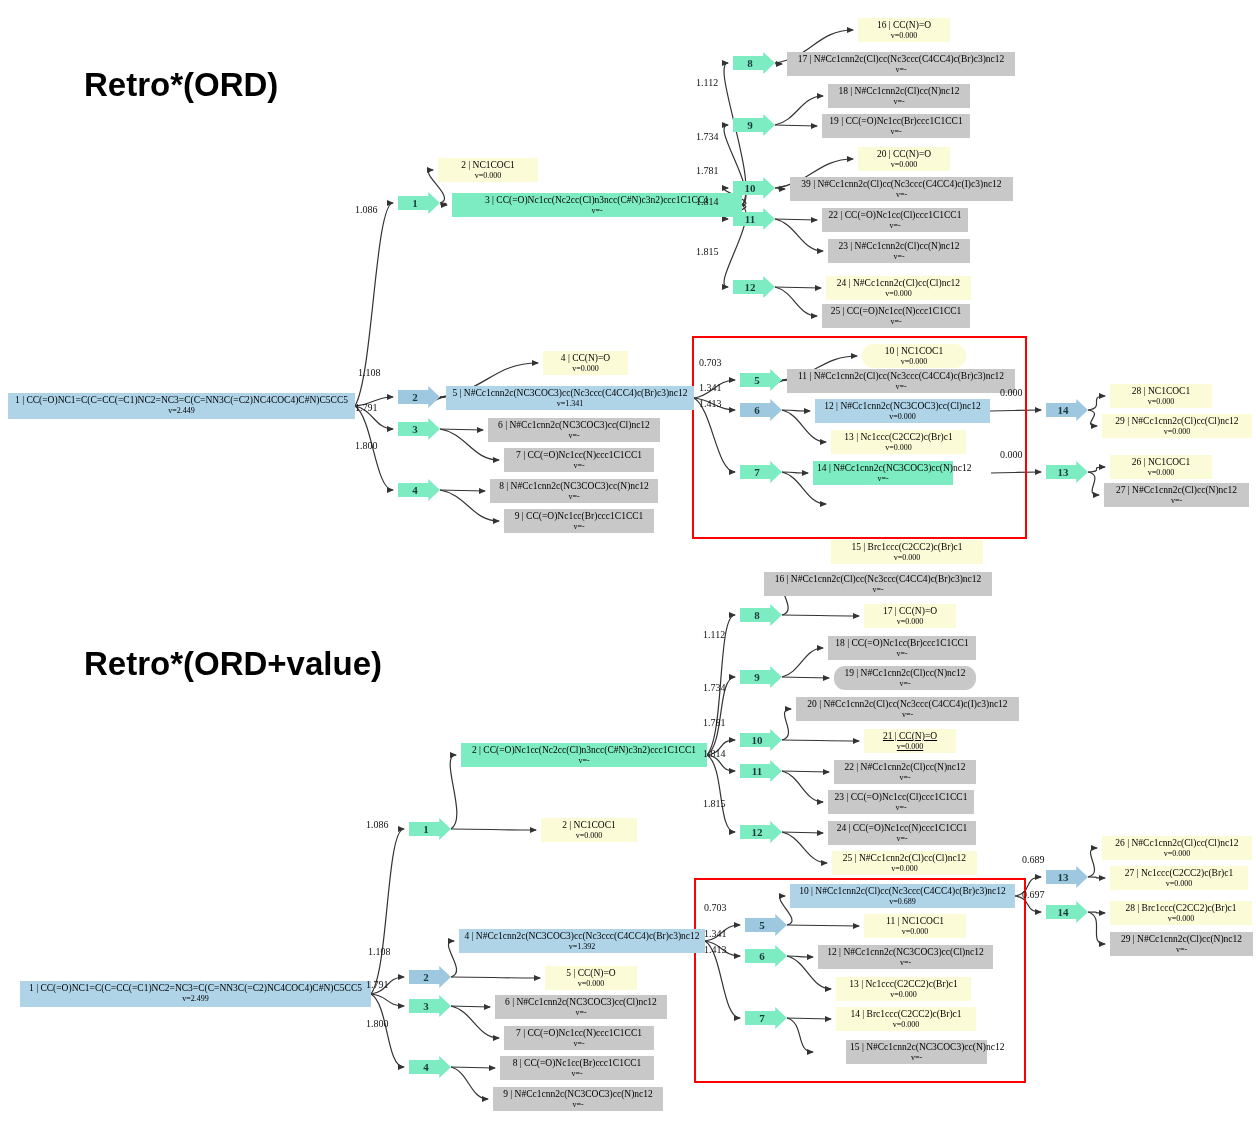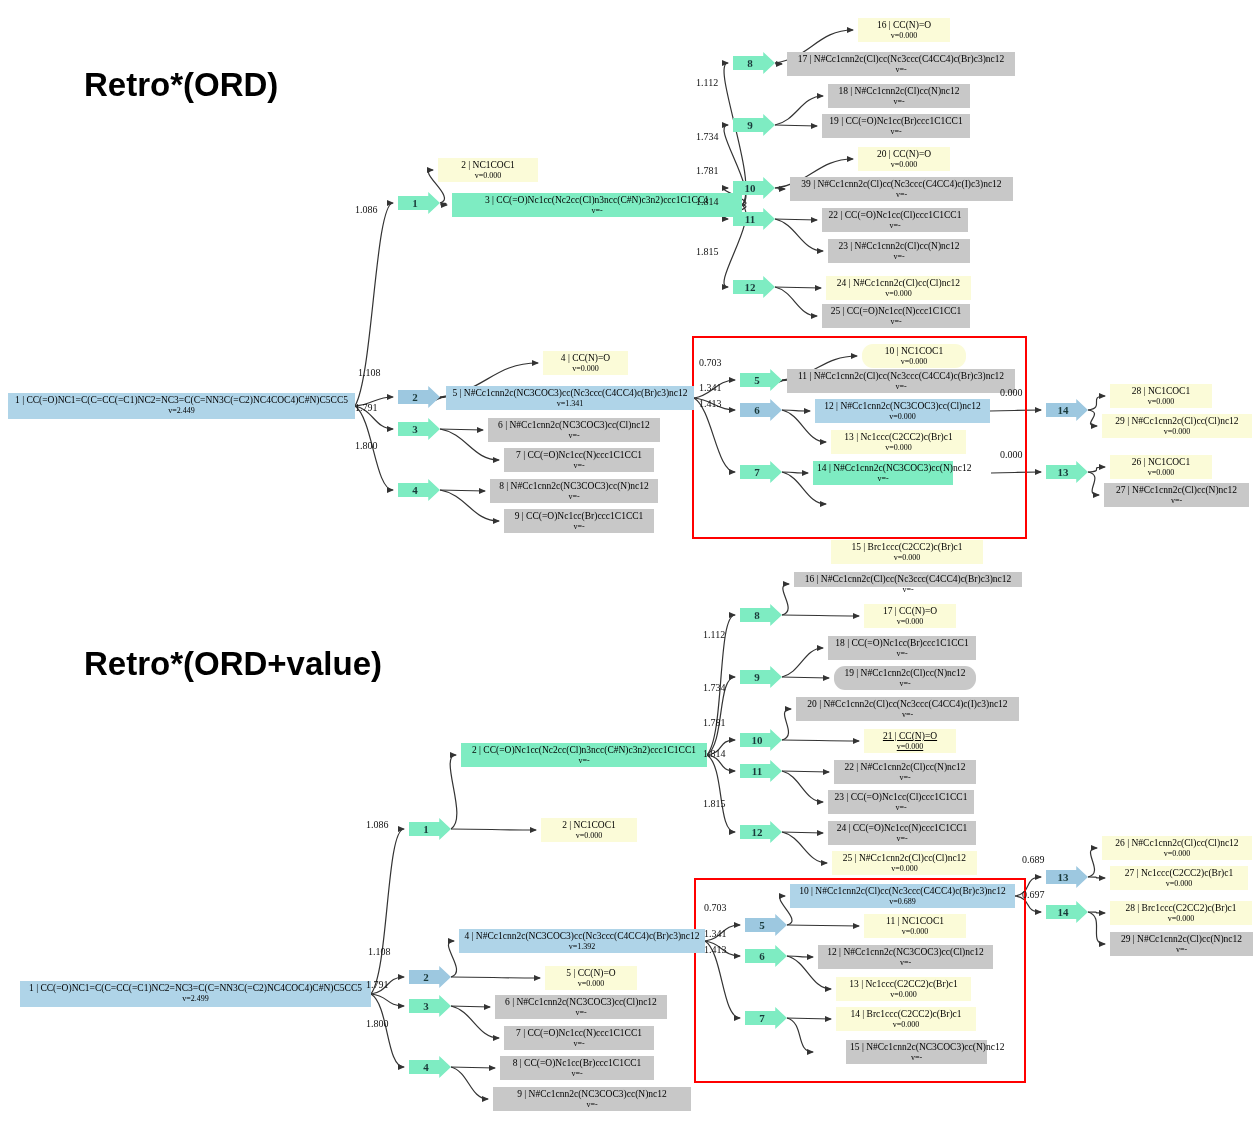--- a/index.html
+++ b/index.html
@@ -336,21 +336,21 @@
         <span class="val">v=-</span>
       </div>
       <div class="mol gray" style="left: 504px; top: 1026px; width: 150px; height: 24px;">
         <span class="smi">7 | CC(=O)Nc1cc(N)ccc1C1CC1</span>
         <span class="val">v=-</span>
       </div>
       <div class="mol gray" style="left: 500px; top: 1056px; width: 154px; height: 24px;">
         <span class="smi">8 | CC(=O)Nc1cc(Br)ccc1C1CC1</span>
         <span class="val">v=-</span>
       </div>
-      <div class="mol gray" style="left: 493px; top: 1087px; width: 198px; height: 24px;">
+      <div class="mol gray" style="left: 493px; top: 1087px; width: 170px; height: 24px;">
         <span class="smi">9 | N#Cc1cnn2c(NC3COC3)cc(N)nc12</span>
         <span class="val">v=-</span>
       </div>
       <div class="mol blue" style="left: 790px; top: 884px; width: 225px; height: 24px;">
         <span class="smi">10 | N#Cc1cnn2c(Cl)cc(Nc3ccc(C4CC4)c(Br)c3)nc12</span>
         <span class="val">v=0.689</span>
       </div>
       <div class="mol yellow" style="left: 864px; top: 914px; width: 102px; height: 24px;">
         <span class="smi">11 | NC1COC1</span>
         <span class="val">v=0.000</span>
@@ -364,21 +364,21 @@
         <span class="val">v=0.000</span>
       </div>
       <div class="mol yellow" style="left: 836px; top: 1007px; width: 140px; height: 24px;">
         <span class="smi">14 | Brc1ccc(C2CC2)c(Br)c1</span>
         <span class="val">v=0.000</span>
       </div>
       <div class="mol gray" style="left: 846px; top: 1040px; width: 141px; height: 24px;">
         <span class="smi">15 | N#Cc1cnn2c(NC3COC3)cc(N)nc12</span>
         <span class="val">v=-</span>
       </div>
-      <div class="mol gray" style="left: 794px; top: 572px; width: 228px; height: 15px;">
+      <div class="mol gray" style="left: 764px; top: 572px; width: 228px; height: 24px;">
         <span class="smi">16 | N#Cc1cnn2c(Cl)cc(Nc3ccc(C4CC4)c(Br)c3)nc12</span>
         <span class="val">v=-</span>
       </div>
       <div class="mol yellow" style="left: 864px; top: 604px; width: 92px; height: 24px;">
         <span class="smi">17 | CC(N)=O</span>
         <span class="val">v=0.000</span>
       </div>
       <div class="mol gray" style="left: 828px; top: 636px; width: 148px; height: 24px;">
         <span class="smi">18 | CC(=O)Nc1cc(Br)ccc1C1CC1</span>
         <span class="val">v=-</span>

